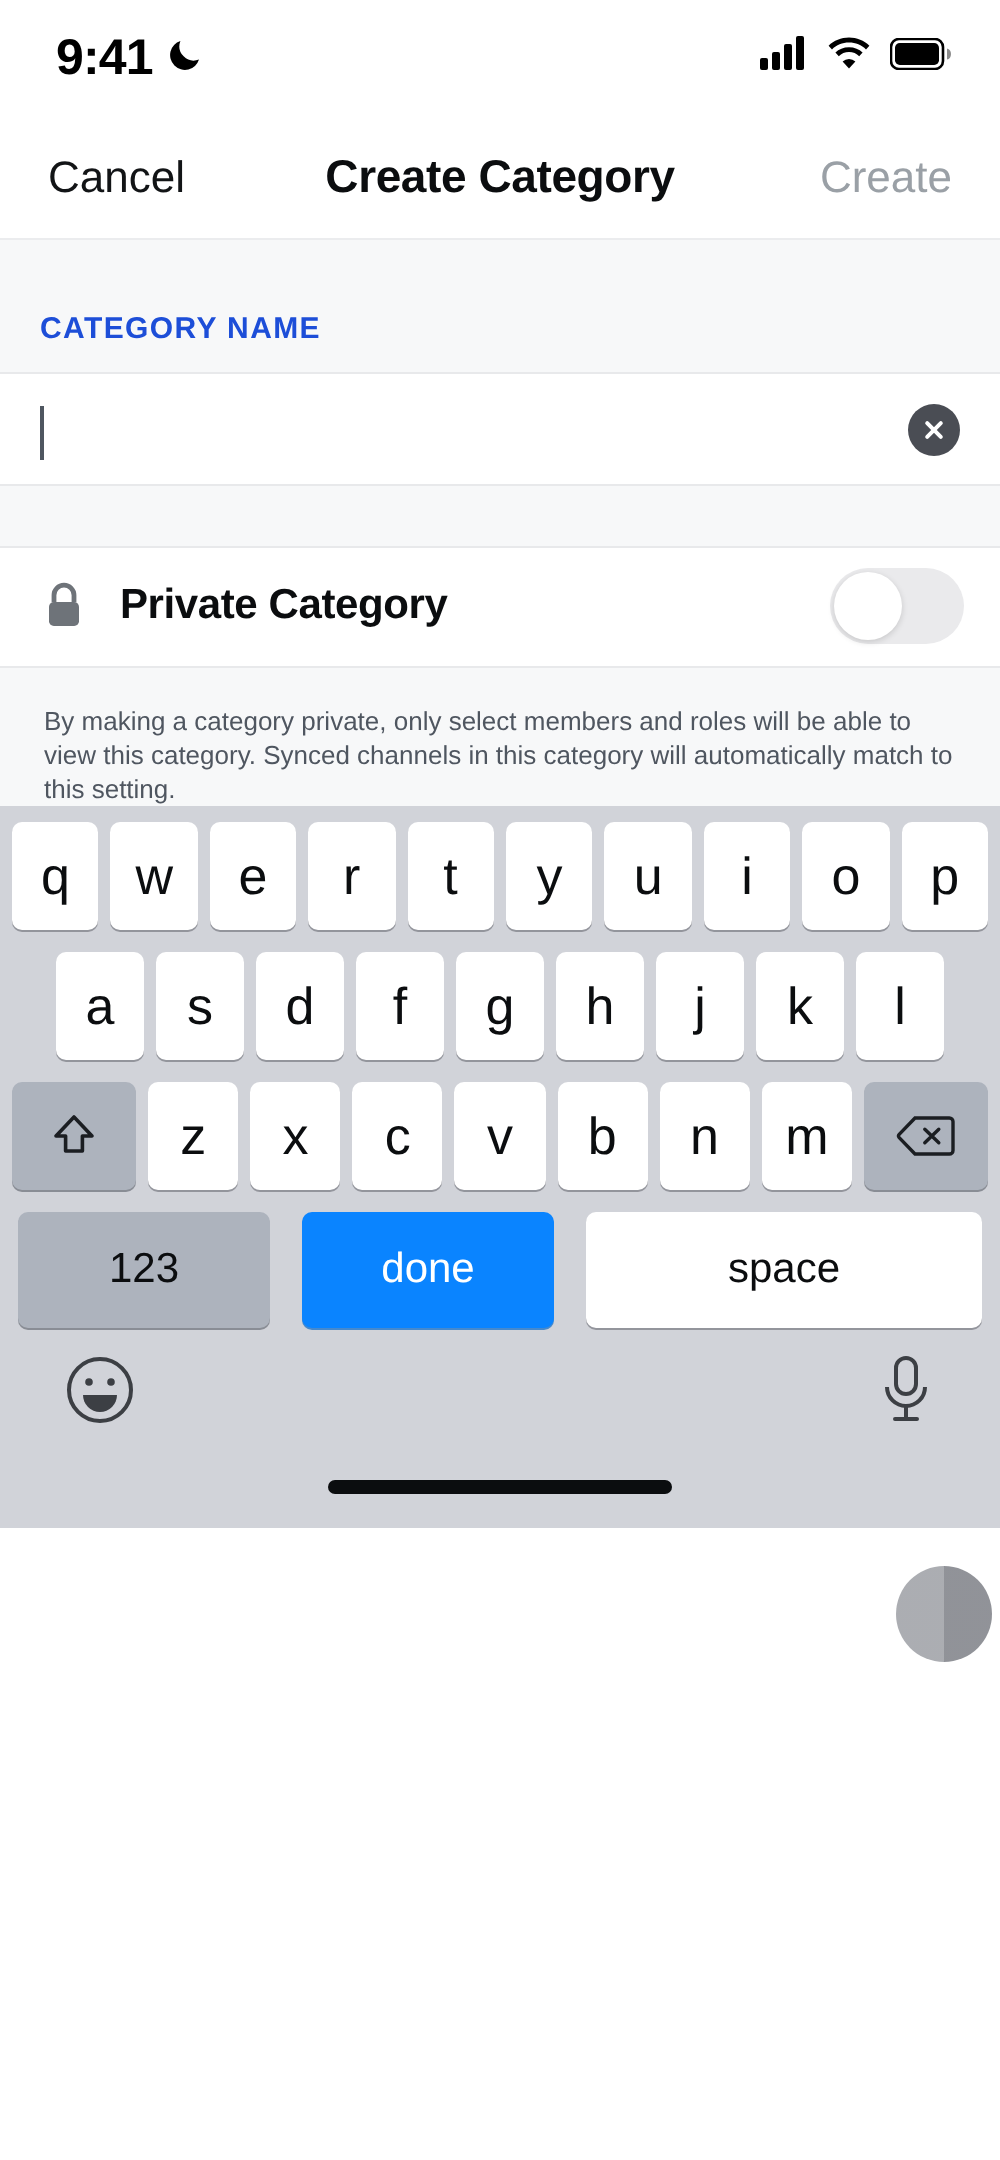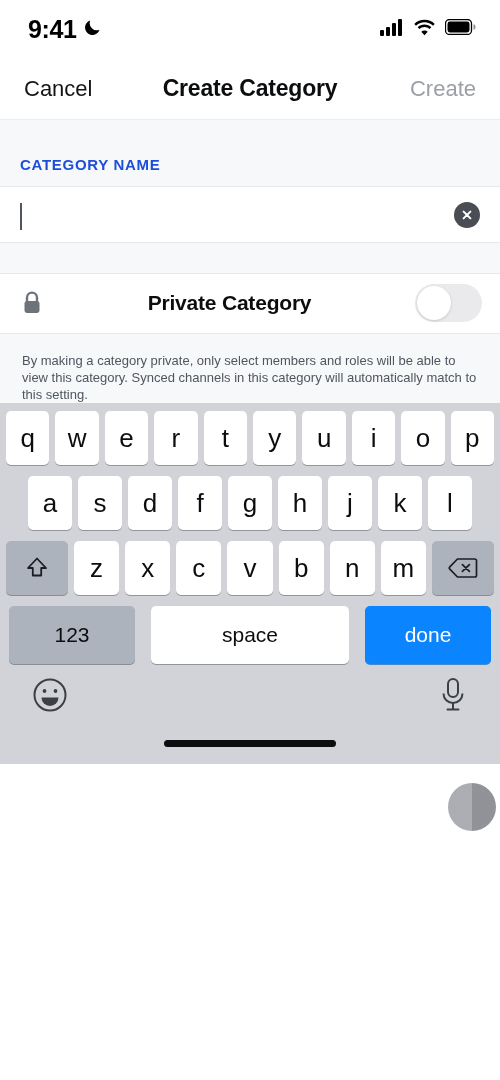--- a/index.html
+++ b/index.html
@@ -151,21 +151,20 @@
 
   .toggle-row {
     background: #ffffff;
     border-top: 1px solid #E8E9EB;
     border-bottom: 1px solid #E8E9EB;
     height: 62px;
     display: flex;
     align-items: center;
     padding: 0 18px 0 20px;
     gap: 16px;
-    text-align: center;
   }
   .lock-wrap {
     flex: 0 0 auto;
     display: flex;
     align-items: center;
   }
   .toggle-label {
     flex: 1 1 auto;
     font-size: 21px;
     font-weight: bold;
@@ -433,22 +432,22 @@
       <button class="key func">
         <svg width="30" height="22" viewBox="0 0 30 22">
           <path d="M9.5 2h17.2a1.8 1.8 0 0 1 1.8 1.8v14.4a1.8 1.8 0 0 1-1.8 1.8H9.5L1.6 11.8a1.2 1.2 0 0 1 0-1.6L9.5 2z" fill="none" stroke="#1b1e22" stroke-width="1.7"></path>
           <path d="M14.4 7.6l7 6.8M21.4 7.6l-7 6.8" stroke="#1b1e22" stroke-width="1.7" stroke-linecap="round"></path>
         </svg>
       </button>
     </div>
 
     <div class="kb-row row4">
       <button class="key num">123</button>
+      <button class="key done">done</button>
       <button class="key space">space</button>
-      <button class="key done">done</button>
     </div>
 
     <div class="kb-bottom">
       <button class="kb-bottom-btn">
         <svg width="38" height="38" viewBox="0 0 38 38">
           <circle cx="19" cy="19" r="15.5" fill="none" stroke="#3C3F44" stroke-width="2"></circle>
           <circle cx="13.5" cy="15" r="1.9" fill="#3C3F44"></circle>
           <circle cx="24.5" cy="15" r="1.9" fill="#3C3F44"></circle>
           <path d="M10.5 21.5h17a8.5 8.5 0 0 1-17 0z" fill="#3C3F44"></path>
         </svg>

